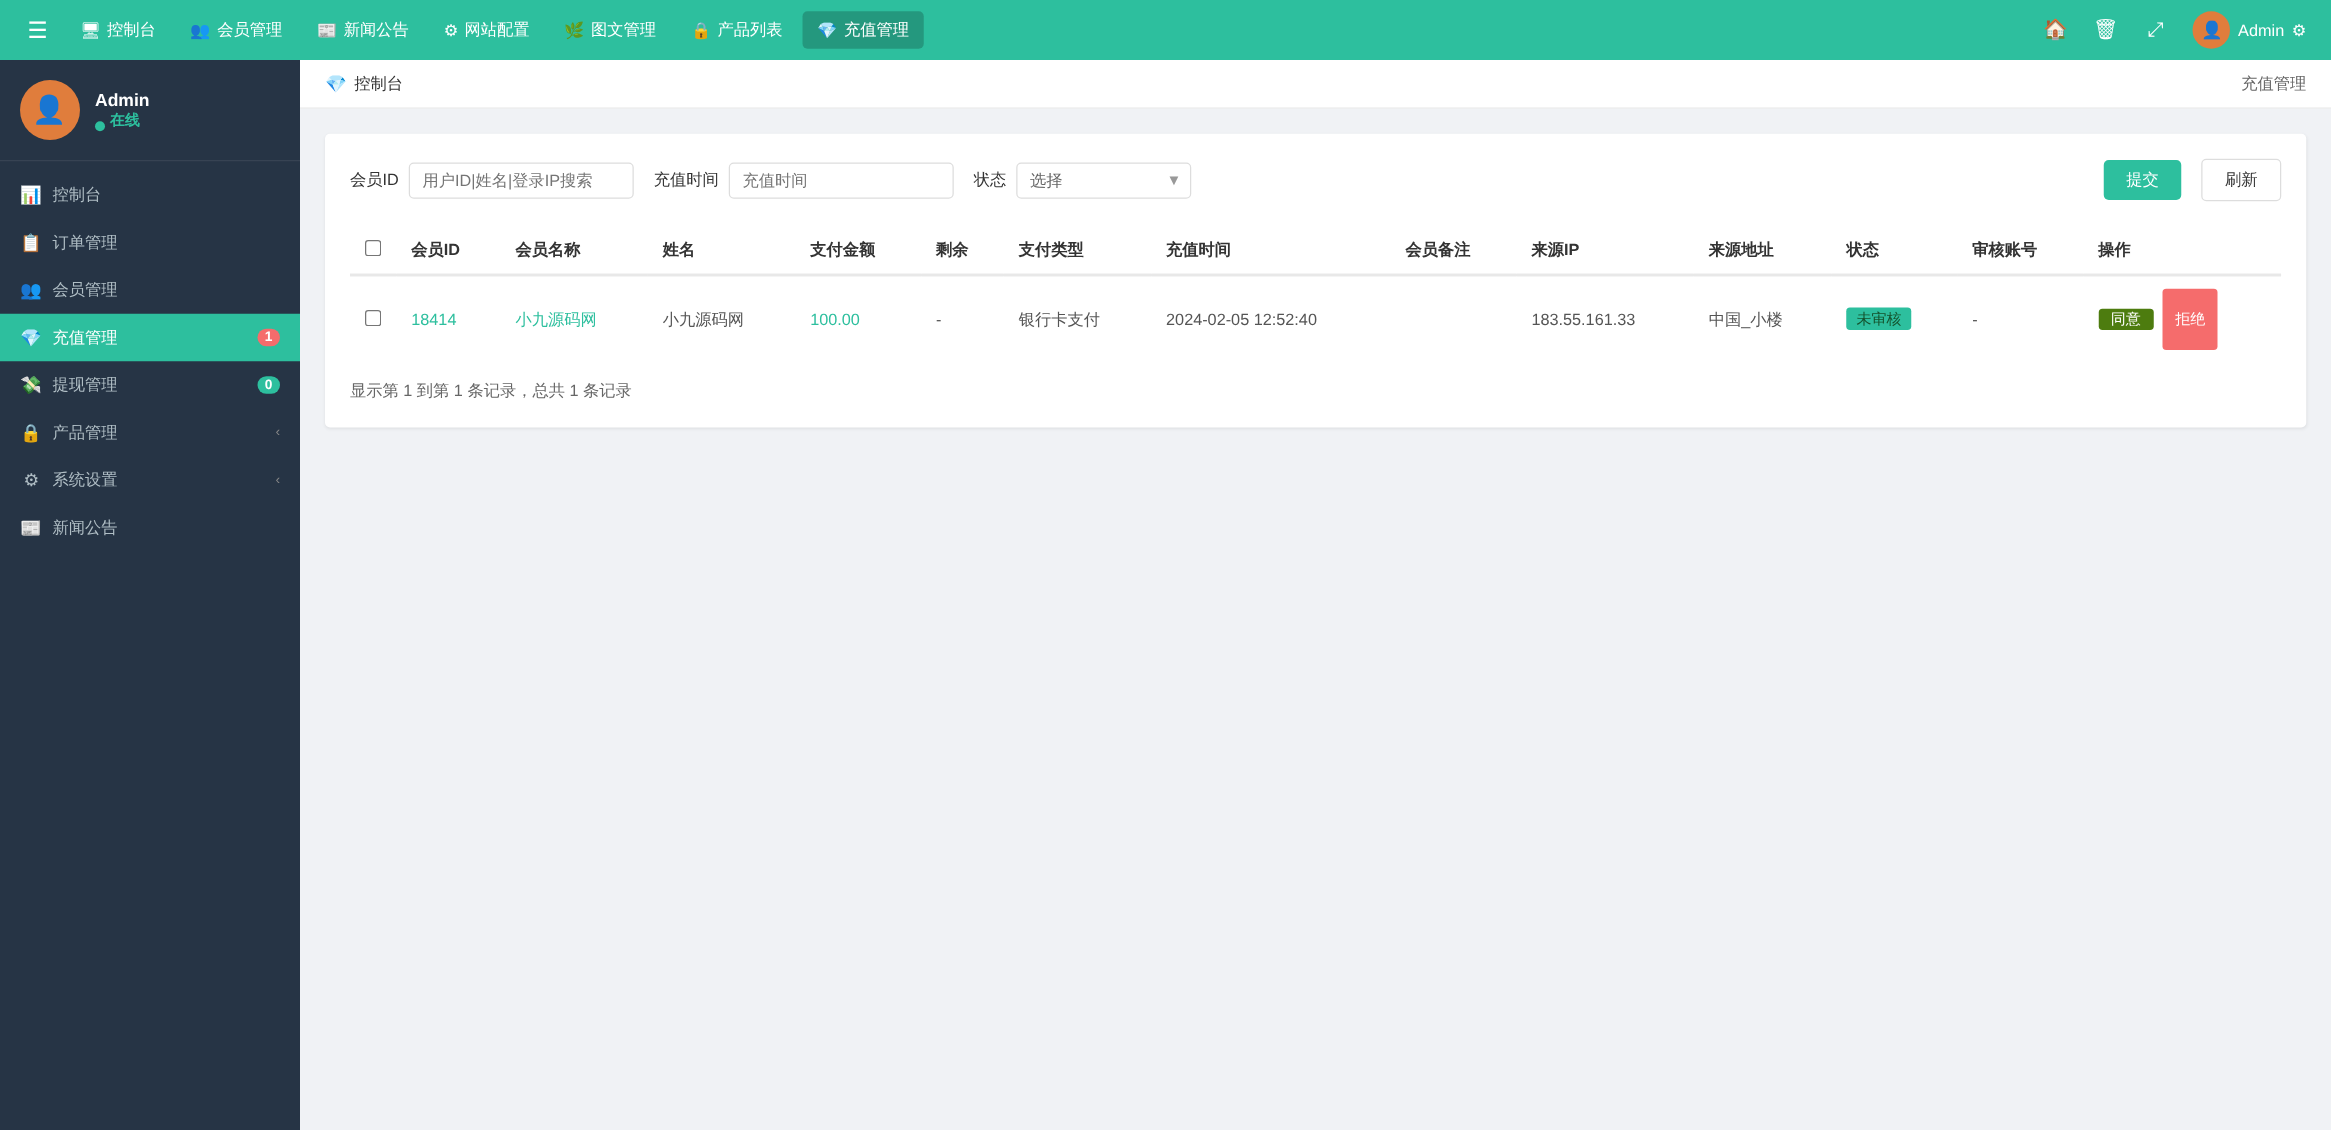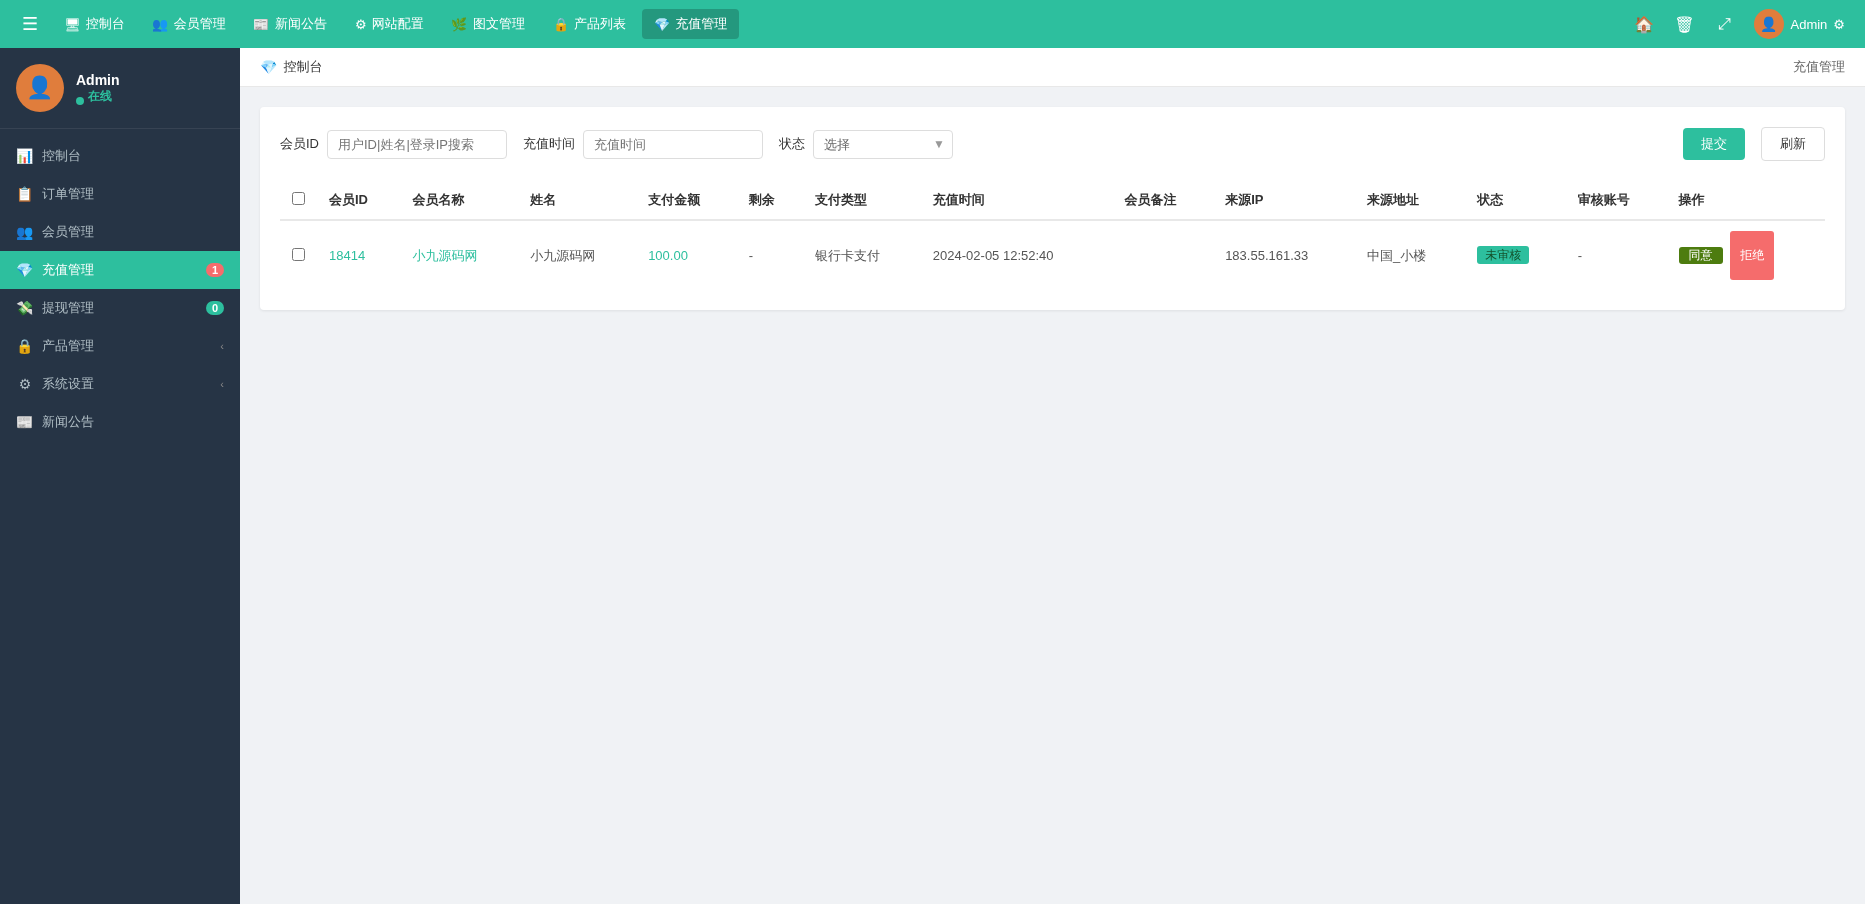--- a/index.html
+++ b/index.html
@@ -536,16 +536,17 @@
                 <td>-</td>
                 <td>
                   <button class="btn-agree">同意</button>
                   <button class="btn-reject">拒绝</button>
                 </td>
               </tr>
             </tbody>
           </table>
         </div>
 
+        <div class="pagination-info">显示第 1 到第 1 条记录，总共 1 条记录</div>
       </div>
     </div>
   </div>
 </div>
 
 </body></html>

